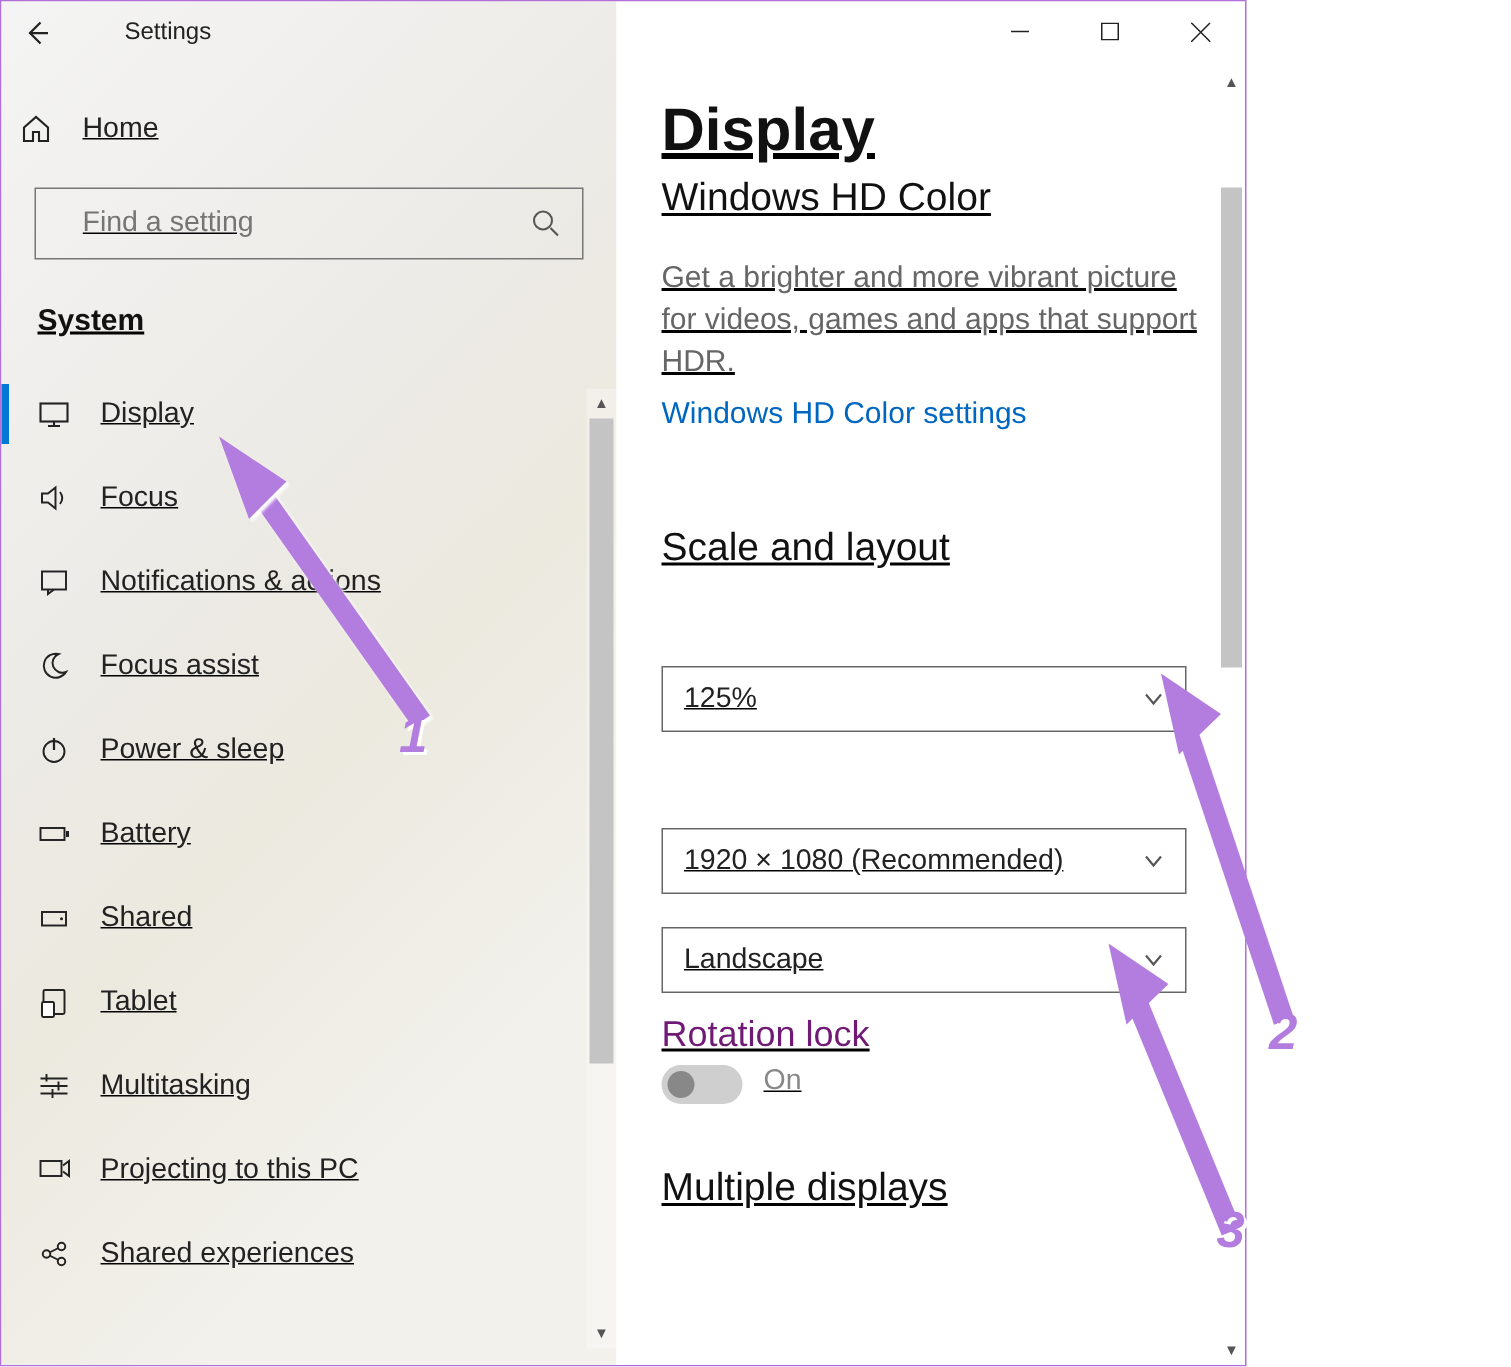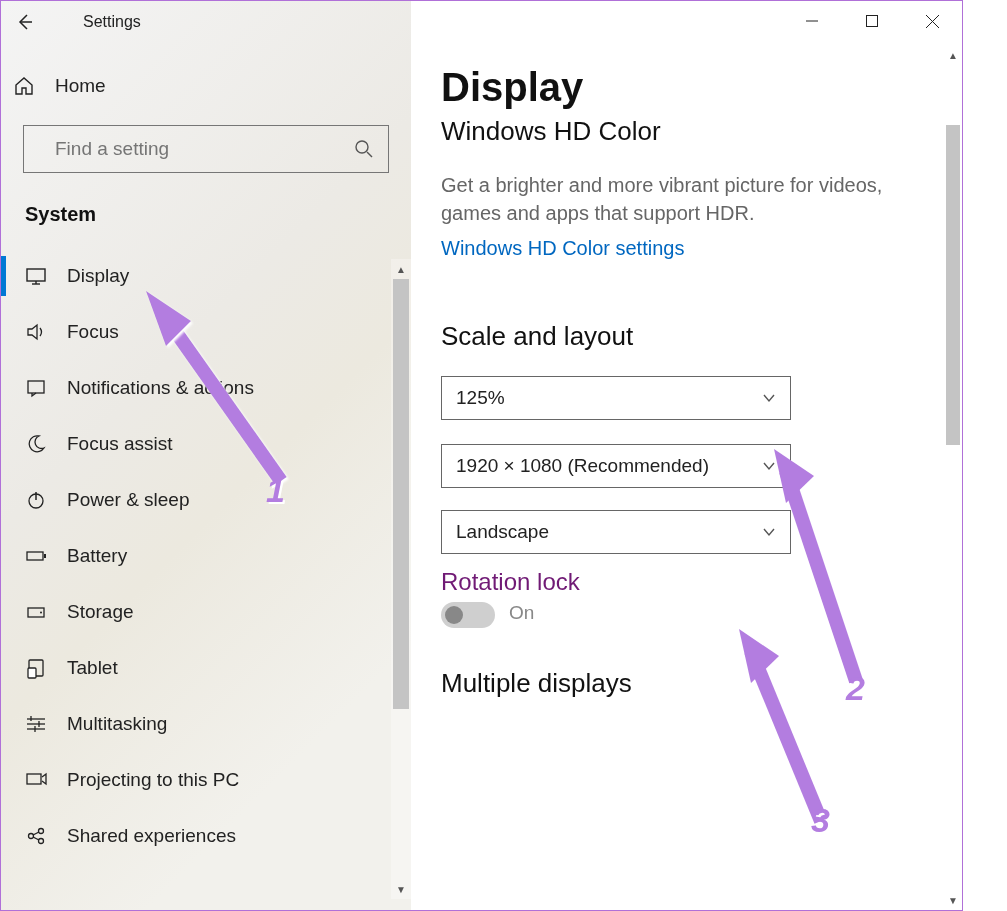--- a/index.html
+++ b/index.html
@@ -1,17 +1,17 @@
 <!DOCTYPE html>
 <html><head>
 <meta charset="utf-8">
 <style>
   * { box-sizing: border-box; margin: 0; padding: 0; font-family: "Segoe UI", Arial, sans-serif; }
   html, body { width: 1007px; height: 911px; overflow: hidden; background: #fff; }
-  .window { position: relative; width: 963px; height: 911px; border: 1px solid #b070d8; display: flex; }
+  .window { position: relative; width: 831px; height: 911px; border: 1px solid #b070d8; display: flex; text-decoration: underline; }
   .titlebar { position: absolute; top: 0; left: 0; right: 0; height: 42px; display: flex; align-items: center; z-index: 5; }
   .back { width: 48px; height: 42px; display: flex; align-items: center; justify-content: center; }
   .title { font-size: 16px; color: #222; margin-left: 34px; }
   .winbtns { position: absolute; right: 0; top: 0; display: flex; }
   .winbtn { width: 60px; height: 40px; display: flex; align-items: center; justify-content: center; font-size: 14px; color: #222; }
   
   .sidebar { width: 410px; height: 100%; padding-top: 60px;
     background: linear-gradient(135deg, #f4f4f4 0%, #eceae5 40%, #ece9df 55%, #f2f1ec 80%);
     position: relative; }
   .home { display: flex; align-items: center; padding: 14px 0 14px 12px; font-size: 19px; color: #222; cursor: pointer; }
@@ -27,21 +27,21 @@
   .sbar-scroll { position: absolute; right: 0; top: 258px; width: 20px; height: 640px; background: rgba(255,255,255,0.3); }
   .sbar-btn { height: 20px; display: flex; align-items: center; justify-content: center; color: #555; font-size: 10px; }
   .sbar-thumb { position: absolute; top: 20px; left: 2px; width: 16px; height: 430px; background: #c4c4c4; }
   
   .main { flex: 1; height: 100%; padding: 64px 30px 0 30px; background: #fff; position: relative; overflow: hidden; }
   .main h1 { font-size: 40px; font-weight: 600; color: #111; margin-bottom: 6px; }
   .sub1 { font-size: 26px; font-weight: 400; color: #111; margin-top: 4px; }
   .desc { font-size: 20px; color: #666; margin-top: 24px; line-height: 1.4; max-width: 520px; }
   .link { font-size: 20px; color: #0067c0; margin-top: 10px; display: inline-block; cursor: pointer; }
   .sec-h { font-size: 26px; font-weight: 400; color: #111; margin-top: 61px; }
-  .dd { width: 350px; height: 44px; border: 1px solid #666; display: flex; align-items: center; justify-content: space-between; padding: 0 14px; font-size: 19px; color: #222; margin-top: 24px; cursor: pointer; }
+  .dd { width: 350px; height: 44px; border: 1px solid #666; display: flex; align-items: center; justify-content: space-between; padding: 0 14px; font-size: 19px; color: #222; margin-top: 64px; cursor: pointer; }
   .dd.small-gap { margin-top: 22px; }
   .rotlabel { font-size: 24px; color: #701a75; margin-top: 14px; }
   .toggle-row { display: flex; margin-top: 6px; }
   .toggle { width: 54px; height: 26px; border-radius: 13px; background: #cfcfcf; position: relative; }
   .toggle-knob { position: absolute; left: 4px; top: 4px; width: 18px; height: 18px; border-radius: 50%; background: #888; }
   .toggle-text { font-size: 19px; color: #888; margin-left: 14px; }
   .main-scroll { position: absolute; right: 0; top: 44px; width: 18px; bottom: 0; }
   .main-sbar-btn { height: 20px; display: flex; align-items: center; justify-content: center; color: #555; font-size: 10px; }
   .main-thumb { position: absolute; top: 80px; right: 2px; width: 14px; height: 320px; background: #c4c4c4; }
   
@@ -138,21 +138,21 @@
             <rect x="2" y="7" width="16" height="8" stroke="#222" fill="none" stroke-width="1.3"></rect>
             <rect x="19" y="9" width="2" height="4" fill="#222"></rect>
           </svg>
         <span class="navlabel">Battery</span>
       </div>
       <div class="navitem">
         <svg width="22" height="22" viewBox="0 0 22 22">
             <rect x="3" y="7" width="16" height="9" stroke="#222" fill="none" stroke-width="1.3"></rect>
             <circle cx="16" cy="11.5" r="1" fill="#222"></circle>
           </svg>
-        <span class="navlabel">Storage</span>
+        <span class="navlabel">Shared</span>
       </div>
       <div class="navitem">
         <svg width="22" height="22" viewBox="0 0 22 22">
             <rect x="4" y="3" width="14" height="16" rx="1" stroke="#222" fill="none" stroke-width="1.3"></rect>
             <rect x="3" y="11" width="8" height="10" rx="1" stroke="#222" fill="#fff" stroke-width="1.3"></rect>
           </svg>
         <span class="navlabel">Tablet</span>
       </div>
       <div class="navitem">
         <svg width="22" height="22" viewBox="0 0 22 22">

